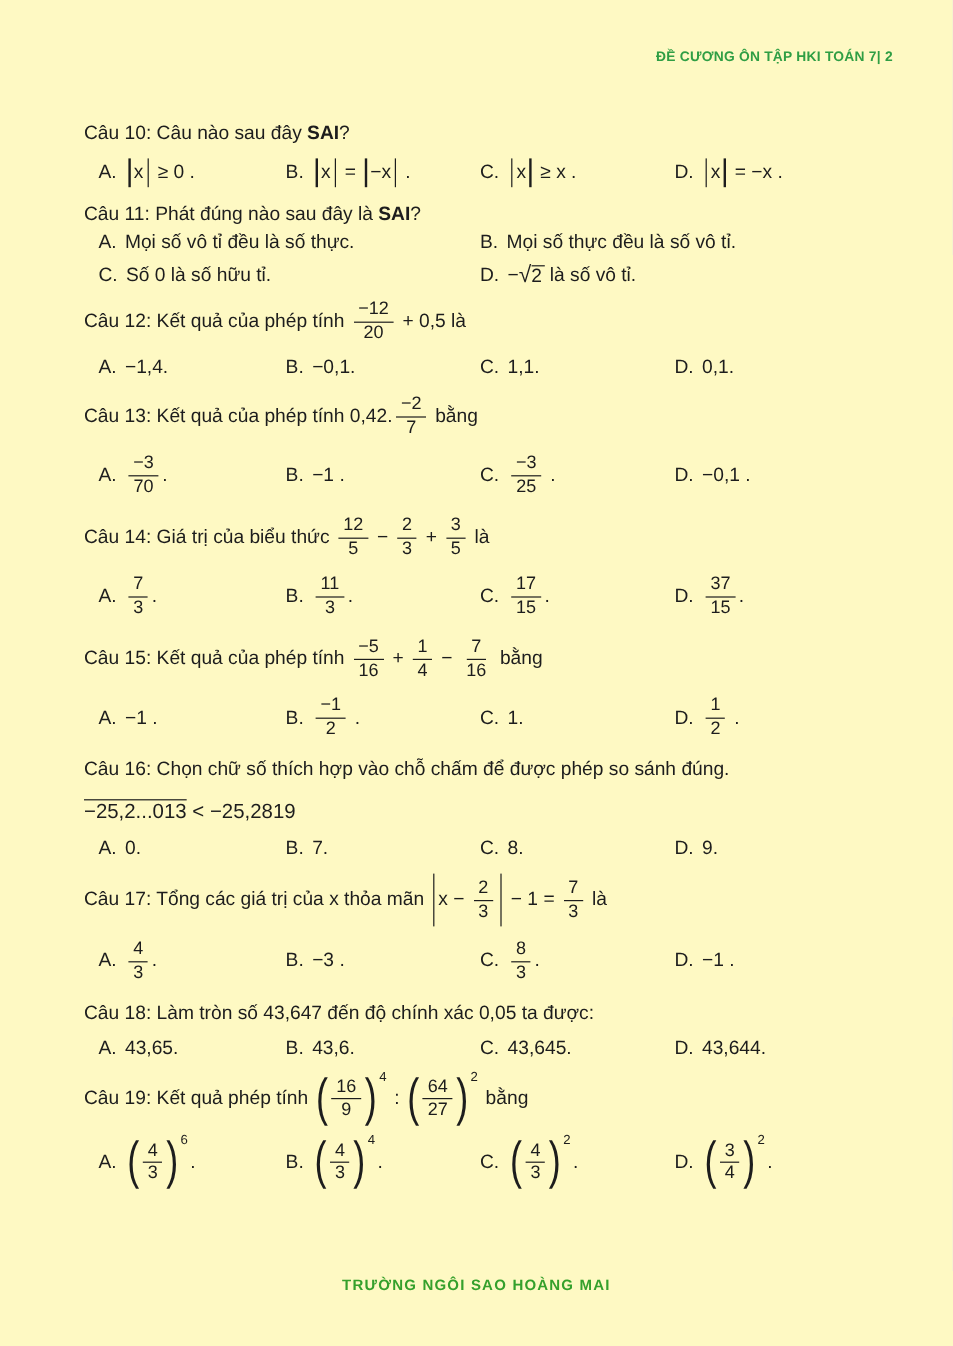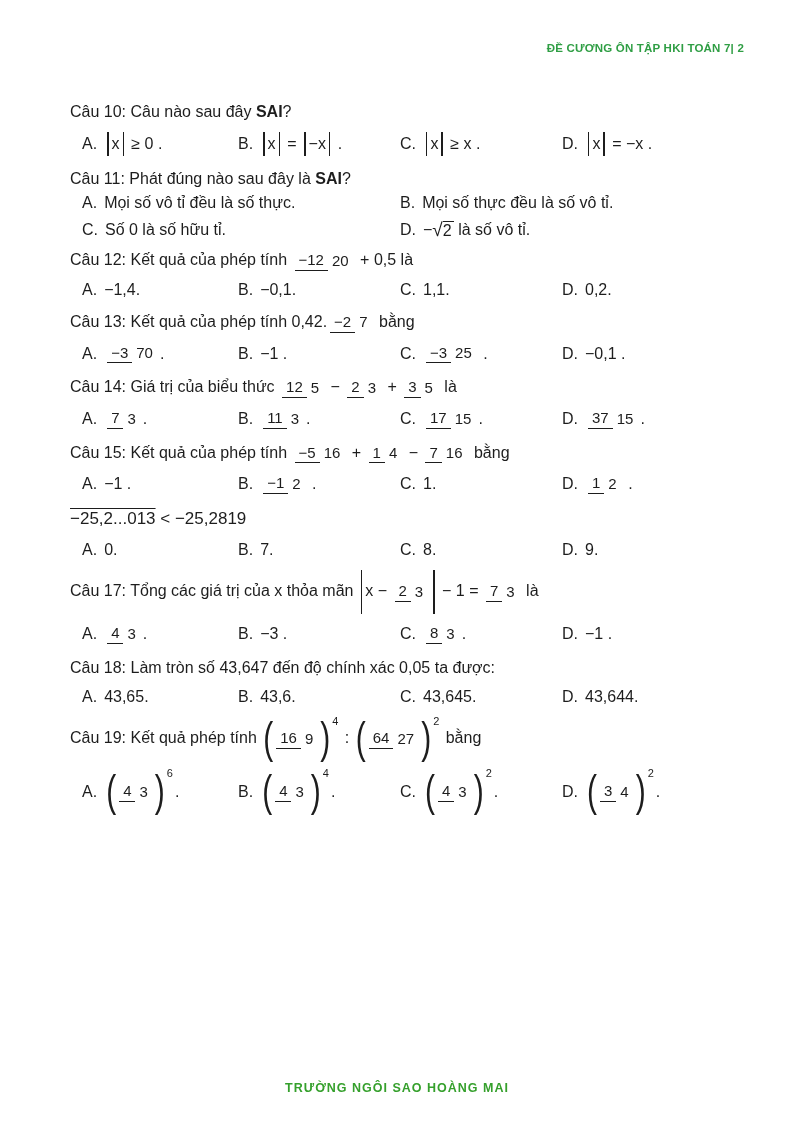--- a/index.html
+++ b/index.html
@@ -1,40 +1,40 @@
 <!DOCTYPE html>
 <html><head>
 <meta charset="utf-8">
 <style>
   html,body{margin:0;padding:0;background:#e8e8e8;}
   .page{
-    width:794px;height:1122px;background:#ffffff;margin:0 auto;position:relative;
+    width:794px;height:1122px;background:#fef9c3;margin:0 auto;position:relative;
     font-family:"Liberation Sans","DejaVu Sans",sans-serif;color:#1d1d1d;
     box-sizing:border-box;padding:100px 50px 0 70px;overflow:hidden;
   }
   .hdr{
     position:absolute;top:42px;right:50px;color:#2f9e44;font-weight:bold;
     font-size:11.5px;letter-spacing:0.2px;
   }
   .ftr{
-    position:absolute;bottom:27px;left:0;width:100%;text-align:center;
+    position:absolute;bottom:44px;left:0;width:100%;text-align:center;
     color:#35a02c;font-weight:bold;font-size:12.5px;letter-spacing:1px;
   }
   .question{margin-bottom:7px;}
   .stem{font-size:16px;line-height:1.45;}
   .qlabel{font-weight:normal;}
   .mtext{white-space:pre-wrap;}
   .mbold{font-weight:bold;white-space:pre-wrap;}
   .options{display:grid;padding-left:12px;margin:9px 0 11px;align-items:center;font-size:16px;}
   .options.cols4{grid-template-columns:156px 162px 162px 1fr;}
   .options.cols2{grid-template-columns:318px 1fr;row-gap:7px;margin:4px 0 7px;}
   .option{display:flex;align-items:center;}
   .okey{margin-right:7px;}
   .omath{display:inline-flex;align-items:center;}
-  .frac{display:inline-flex;flex-direction:row;align-items:center;vertical-align:middle;
+  .frac{display:inline-flex;flex-direction:column;align-items:center;vertical-align:middle;
         margin:1px 3px;font-size:15px;line-height:1.25;}
   .frac .num{padding:0 4px;border-bottom:1.4px solid #1d1d1d;}
   .frac .den{padding:0 4px;}
   .mbar{display:inline-block;width:1.4px;height:24px;background:#1d1d1d;
         vertical-align:middle;margin:0 3px;}
   .mbar.lg{height:44px;}
   .sqrt{white-space:nowrap;}
   .sqrt .rsign{font-size:19px;}
   .sqrt .rad{border-top:1.5px solid #1d1d1d;padding:0 2px 0 0;}
   .pf{display:inline-flex;align-items:center;vertical-align:middle;margin:0 2px;}
@@ -146,21 +146,21 @@
           </div>
           <div class="option">
             <span class="okey">C.</span>
             <span class="omath">
               <span class="mtext">1,1.</span>
             </span>
           </div>
           <div class="option">
             <span class="okey">D.</span>
             <span class="omath">
-              <span class="mtext">0,2.</span>
+              <span class="mtext">0,1.</span>
             </span>
           </div>
         </div>
       </div>
       <div class="question">
         <div class="stem"><span class="qlabel">Câu 13:</span><span class="mtext"> Kết quả của phép tính 0,42.</span><span class="frac">
             <span class="num">−2</span>
             <span class="den">7</span>
           </span><span class="mtext"> bằng</span></div>
         <div class="options cols4">
@@ -292,20 +292,21 @@
               <span class="frac">
                 <span class="num">1</span>
                 <span class="den">2</span>
               </span>
               <span class="mtext"> .</span>
             </span>
           </div>
         </div>
       </div>
       <div class="question">
+        <div class="stem"><span class="qlabel">Câu 16:</span><span class="mtext"> Chọn chữ số thích hợp vào chỗ chấm để được phép so sánh đúng.</span></div>
         <div class="center-math"><span class="over">−25,2...013</span><span class="mtext"> &lt; −25,2819</span></div>
         <div class="options cols4">
           <div class="option">
             <span class="okey">A.</span>
             <span class="omath">
               <span class="mtext">0.</span>
             </span>
           </div>
           <div class="option">
             <span class="okey">B.</span>

